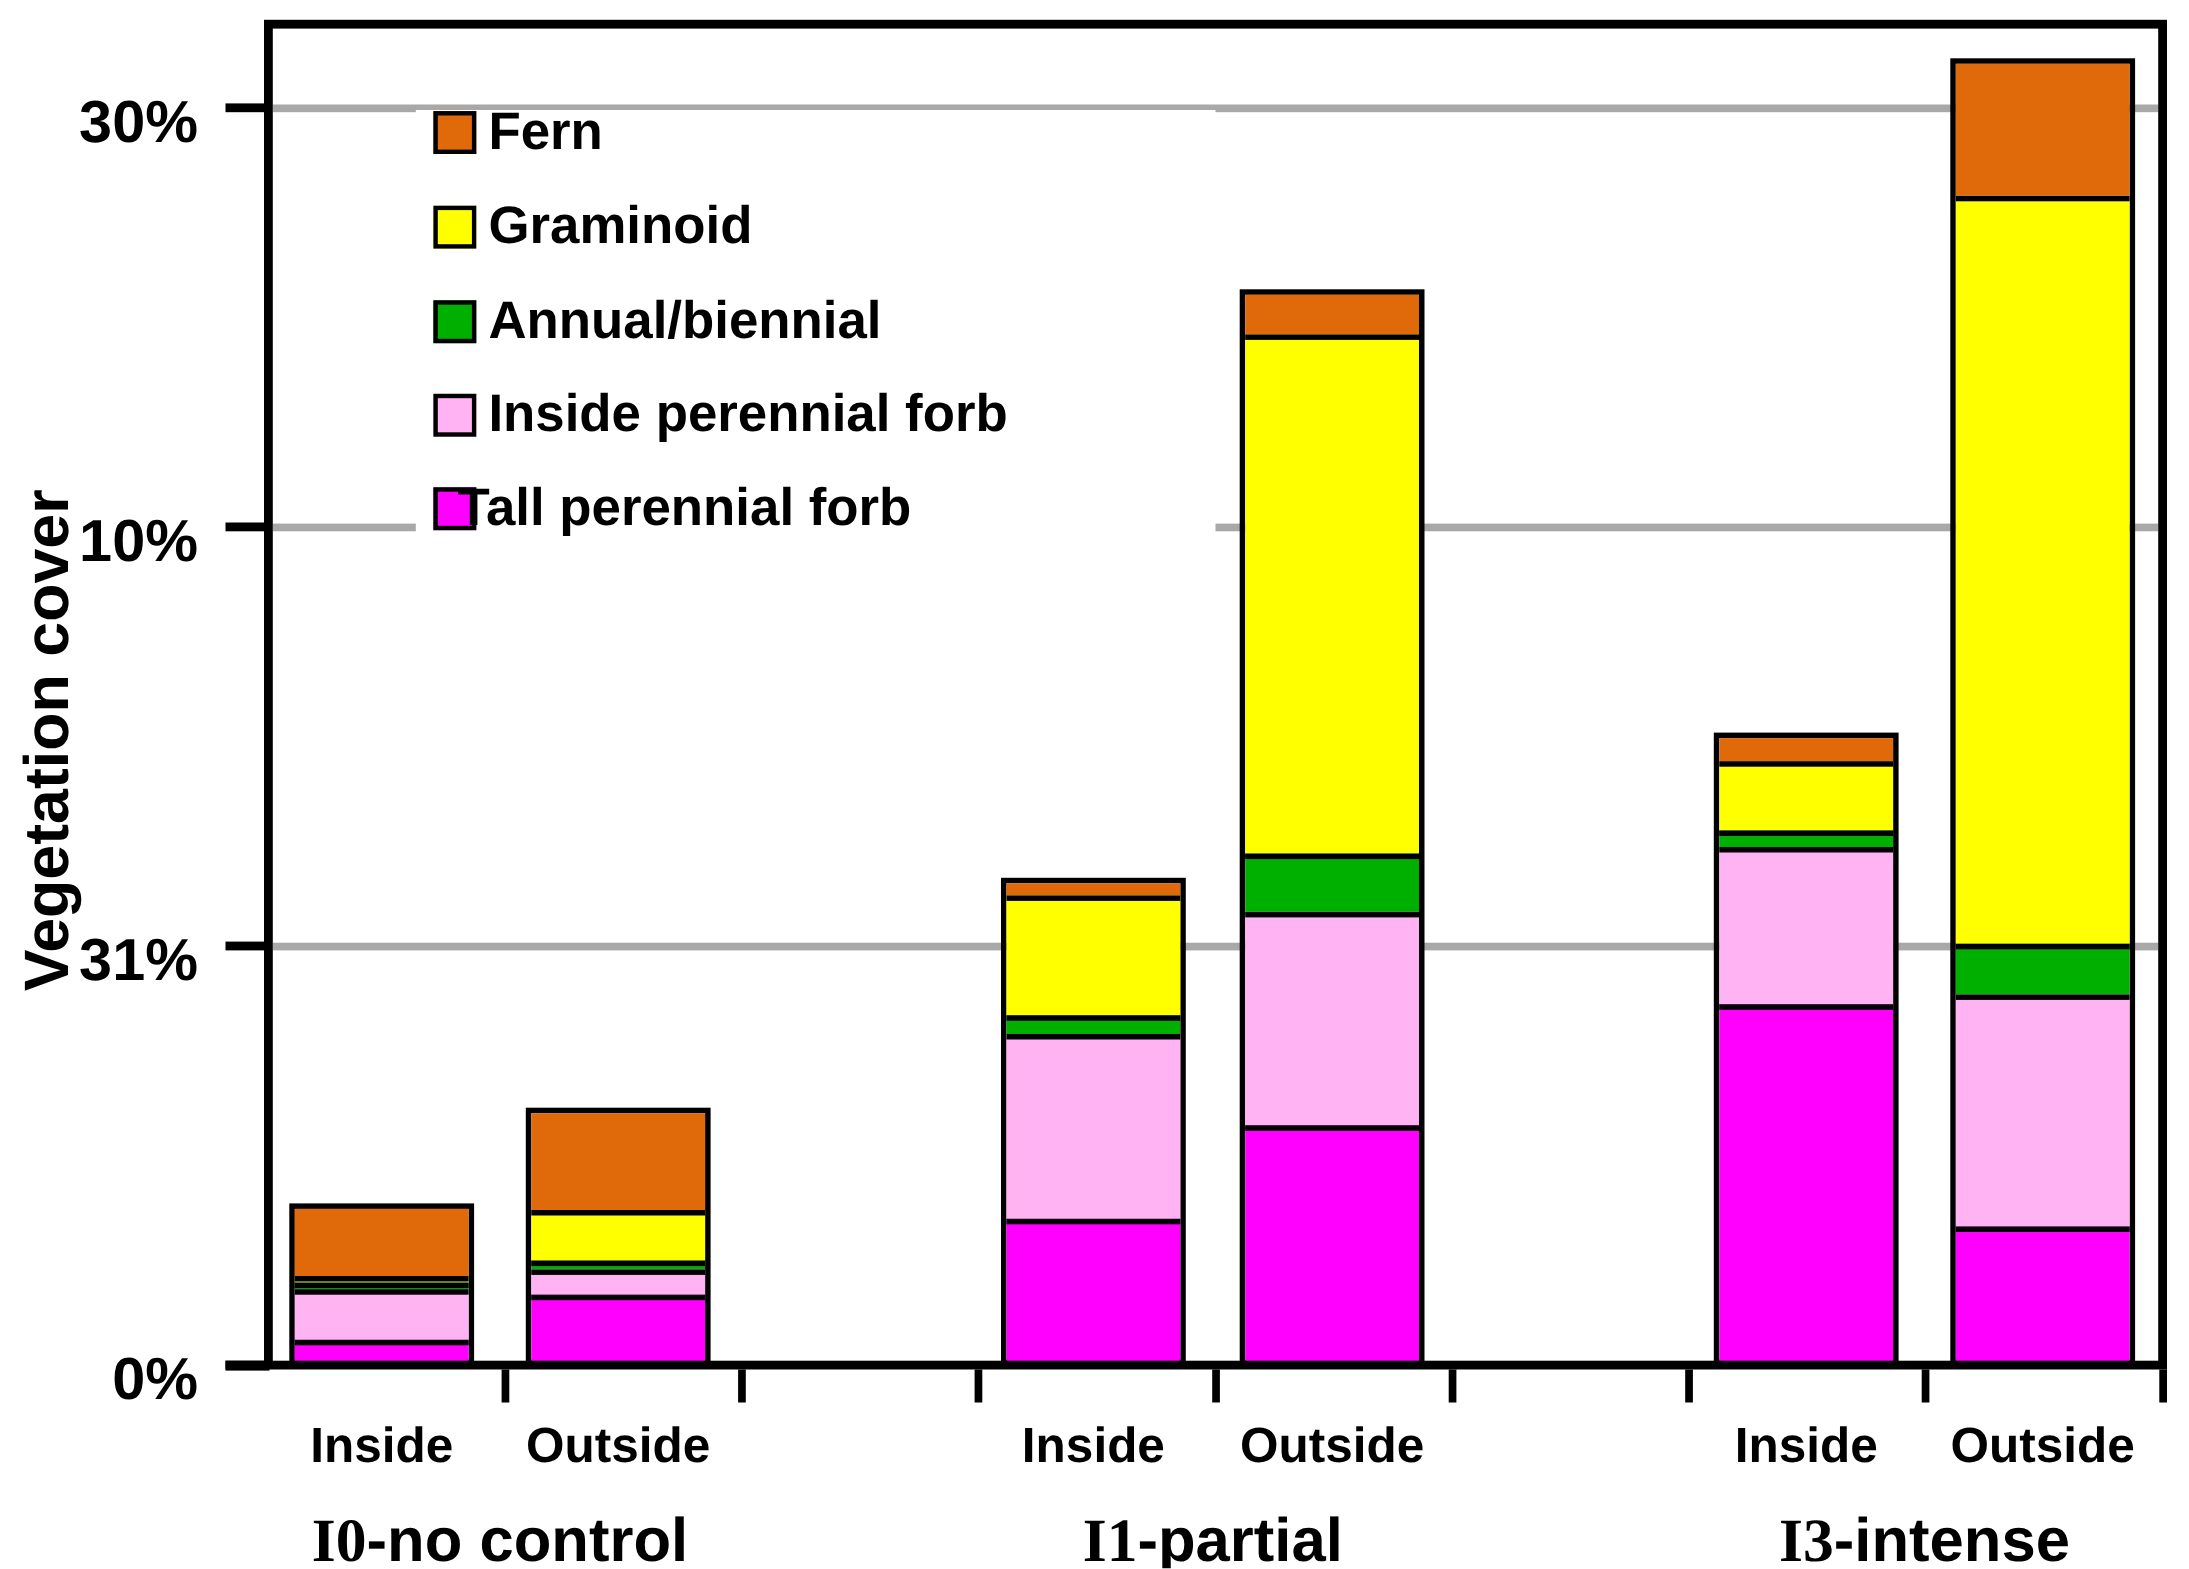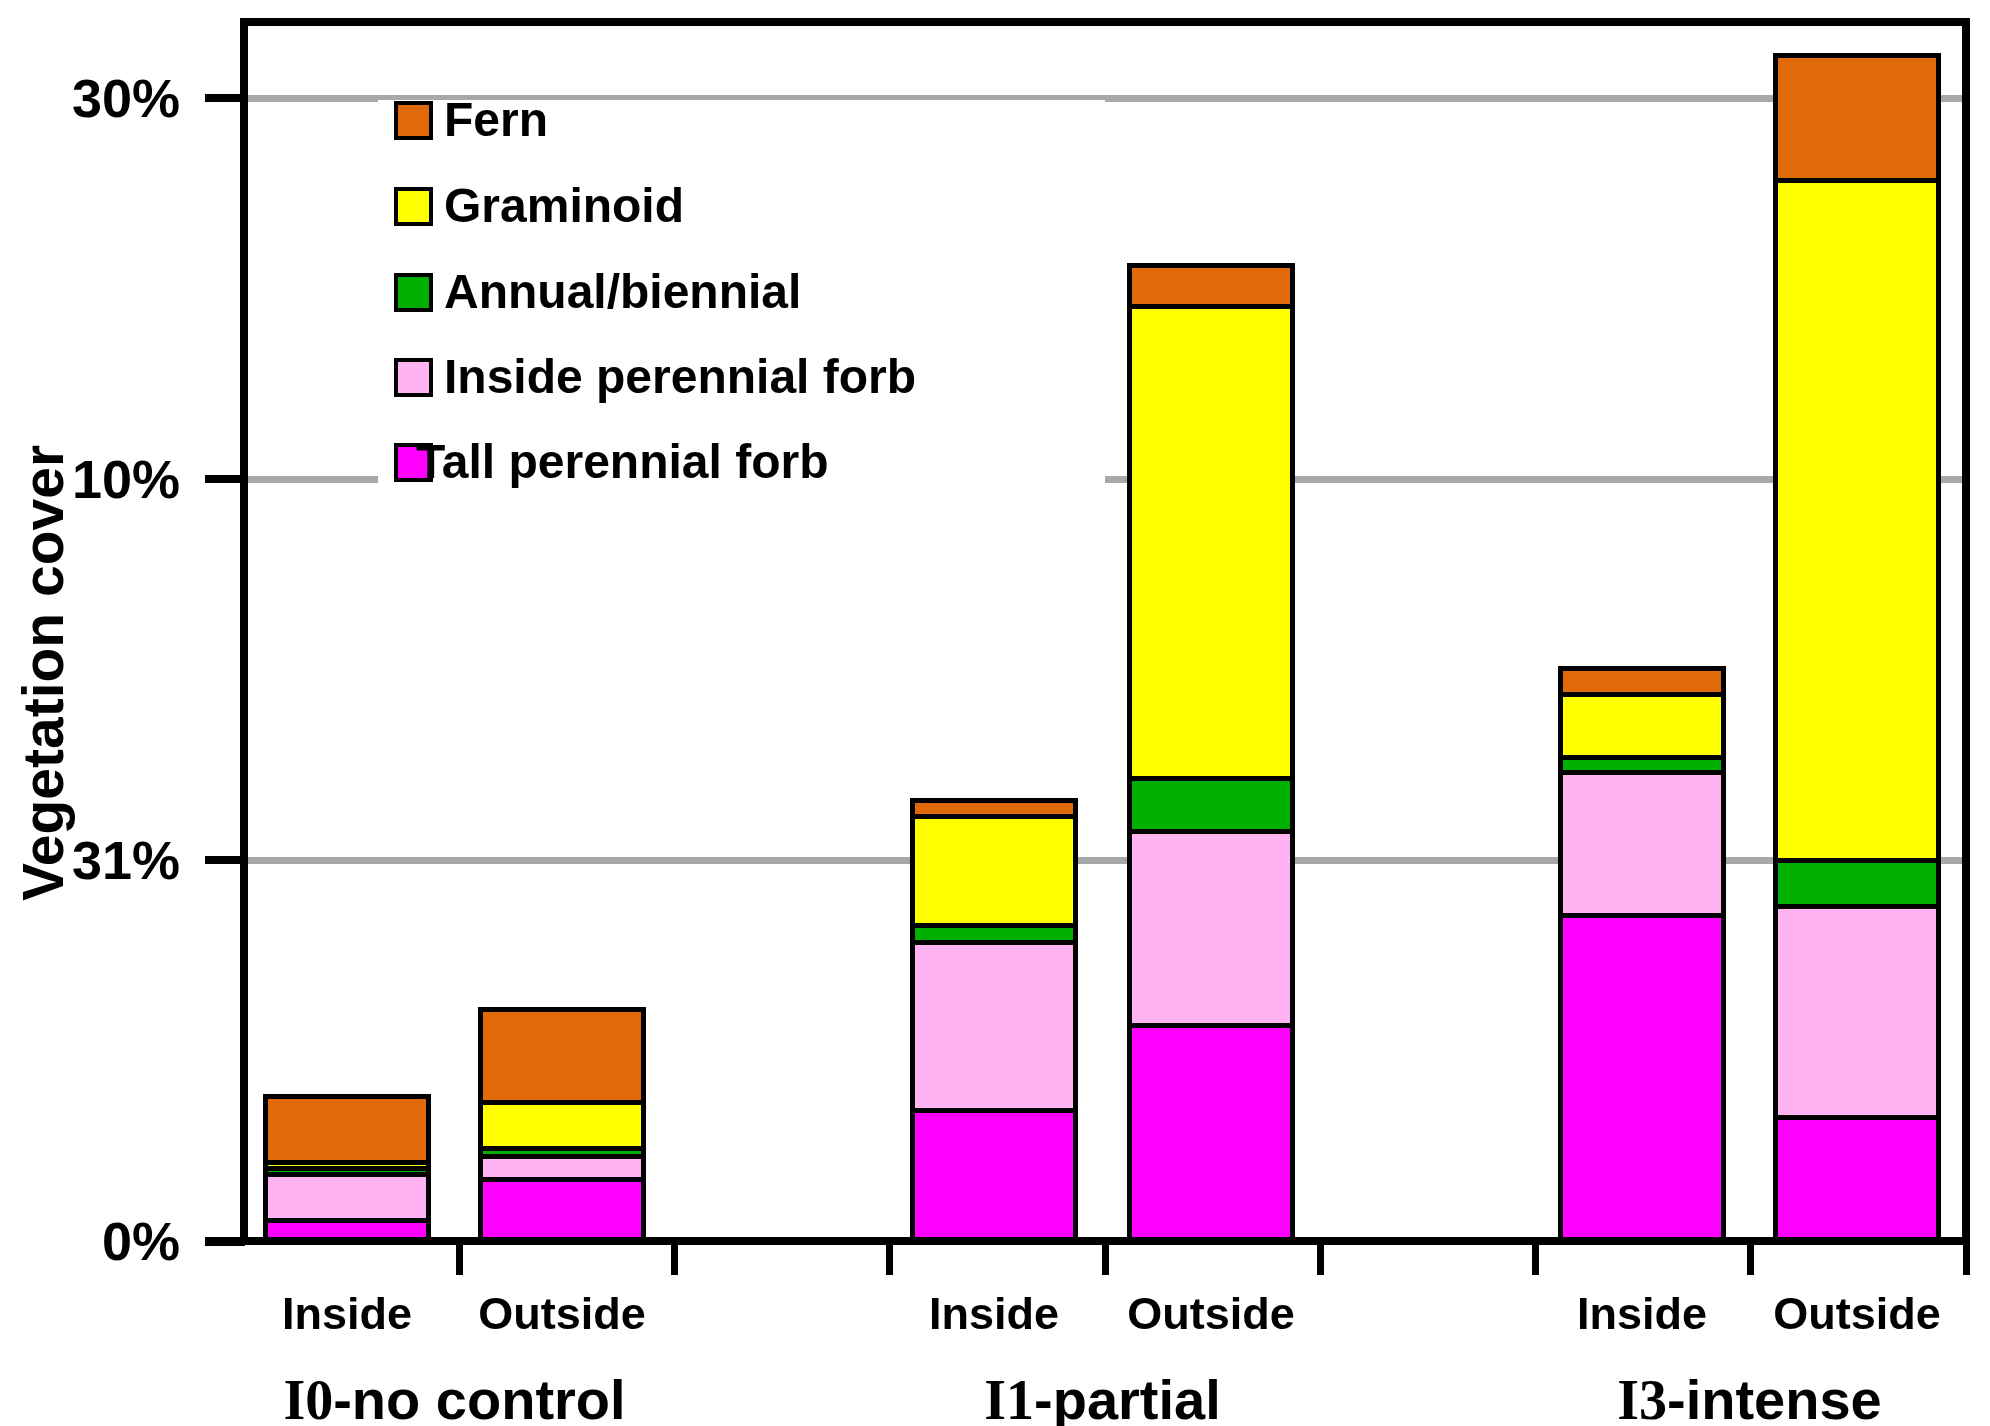--- a/index.html
+++ b/index.html
@@ -15,21 +15,21 @@
     left:240px;top:18px;width:1730px;height:1227px;
     border:8px solid #000;box-sizing:border-box;
     background:transparent;
   }
   .gridline{background:#a8a8a8;height:7px;left:248px;width:1714px;}
   .ytick{background:#000;height:8px;left:205px;width:37px;}
   .xtick{background:#000;width:7px;height:30px;top:1245px;}
   #xaxis-ext{background:#000;left:205px;top:1237px;width:40px;height:9px;}
   .ytick-label{
     left:0;width:180px;text-align:right;
-    font-size:54px;font-weight:bold;color:#000;line-height:60px;height:60px;
+    font-size:54px;font-weight:bold;color:#000;line-height:60px;height:60px;margin-top:13px;
   }
   #y-title{
     left:-262px;top:642px;width:610px;height:62px;
     text-align:center;font-size:57px;font-weight:bold;color:#000;
     transform:rotate(-90deg);line-height:62px;
   }
   #legend-box{left:378px;top:100px;width:727px;height:395px;background:#ffffff;}
   .legend-swatch{width:31px;height:31px;border:4px solid #000;box-sizing:content-box;}
   .legend-label{font-size:48px;font-weight:bold;color:#000;line-height:58px;height:58px;white-space:nowrap;}
   .bar{box-sizing:border-box;border:5px solid #000;display:flex;flex-direction:column;}

